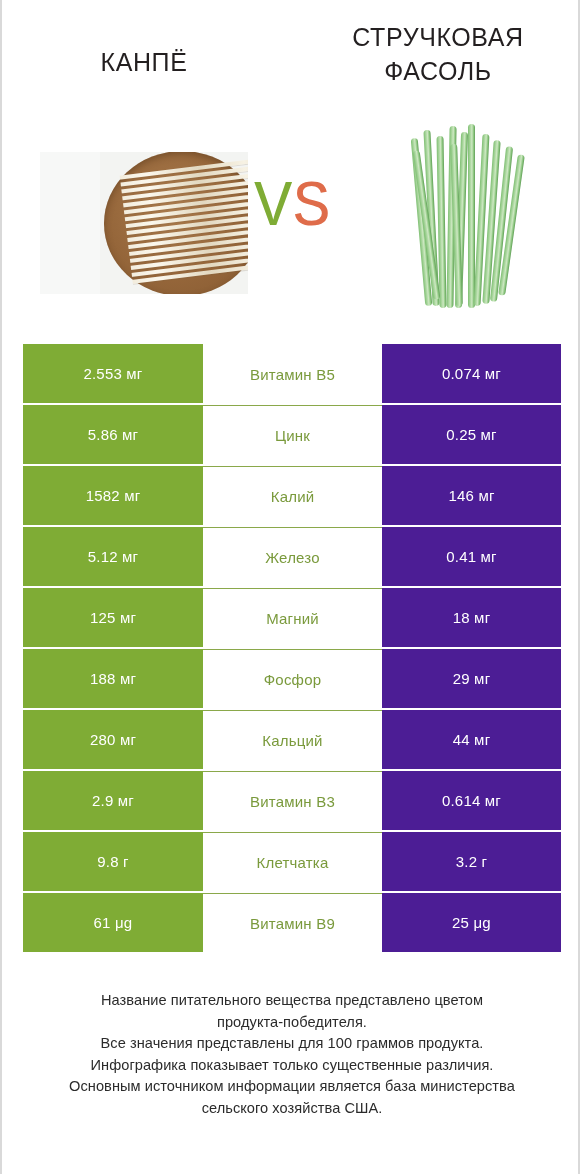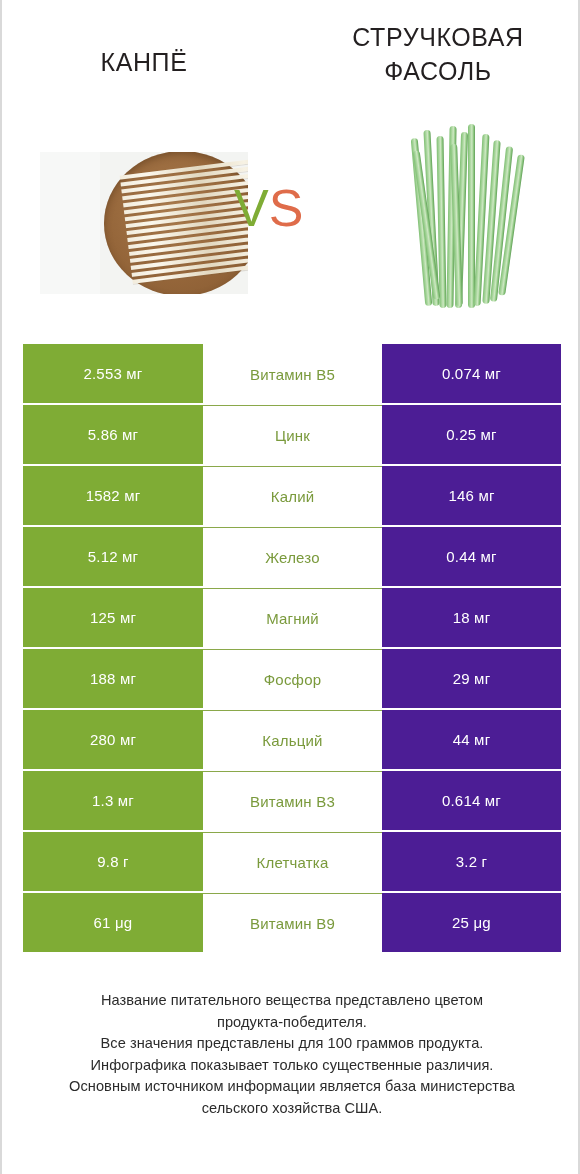--- a/index.html
+++ b/index.html
@@ -128,29 +128,29 @@
   .beans i {
     position: absolute;
     display: block;
     width: 7px;
     border-radius: 4px;
     background: linear-gradient(90deg, #7fbf73 0%, #abd79f 32%, #cde8c2 55%, #8cc67f 80%, #5f9e56 100%);
   }
 
   .vs {
     position: absolute;
-    left: 232px;
+    left: 252px;
     top: 48px;
     width: 118px;
     height: 96px;
-    font-size: 52px;
+    font-size: 64px;
     line-height: 96px;
     font-weight: 400;
     letter-spacing: 0px;
-    font-family: Liberation Sans, sans-serif;
+    font-family: Liberation Mono, monospace;
   }
   .vs .v { color: #7FAC35; }
   .vs .s { color: #DF6C4A; }
 
   
   .table {
     position: absolute;
     left: 21px;
     top: 344px;
     width: 538px;
@@ -282,21 +282,21 @@
 
     <div class="row">
       <div class="cell cell-left win">1582 мг</div>
       <div class="cell cell-mid green">Калий</div>
       <div class="cell cell-right">146 мг</div>
     </div>
 
     <div class="row">
       <div class="cell cell-left win">5.12 мг</div>
       <div class="cell cell-mid green">Железо</div>
-      <div class="cell cell-right">0.44 мг</div>
+      <div class="cell cell-right">0.41 мг</div>
     </div>
 
     <div class="row">
       <div class="cell cell-left win">125 мг</div>
       <div class="cell cell-mid green">Магний</div>
       <div class="cell cell-right">18 мг</div>
     </div>
 
     <div class="row">
       <div class="cell cell-left win">188 мг</div>
@@ -304,21 +304,21 @@
       <div class="cell cell-right">29 мг</div>
     </div>
 
     <div class="row">
       <div class="cell cell-left win">280 мг</div>
       <div class="cell cell-mid green">Кальций</div>
       <div class="cell cell-right">44 мг</div>
     </div>
 
     <div class="row">
-      <div class="cell cell-left win">1.3 мг</div>
+      <div class="cell cell-left win">2.9 мг</div>
       <div class="cell cell-mid green">Витамин B3</div>
       <div class="cell cell-right">0.614 мг</div>
     </div>
 
     <div class="row">
       <div class="cell cell-left win">9.8 г</div>
       <div class="cell cell-mid green">Клетчатка</div>
       <div class="cell cell-right">3.2 г</div>
     </div>
 

